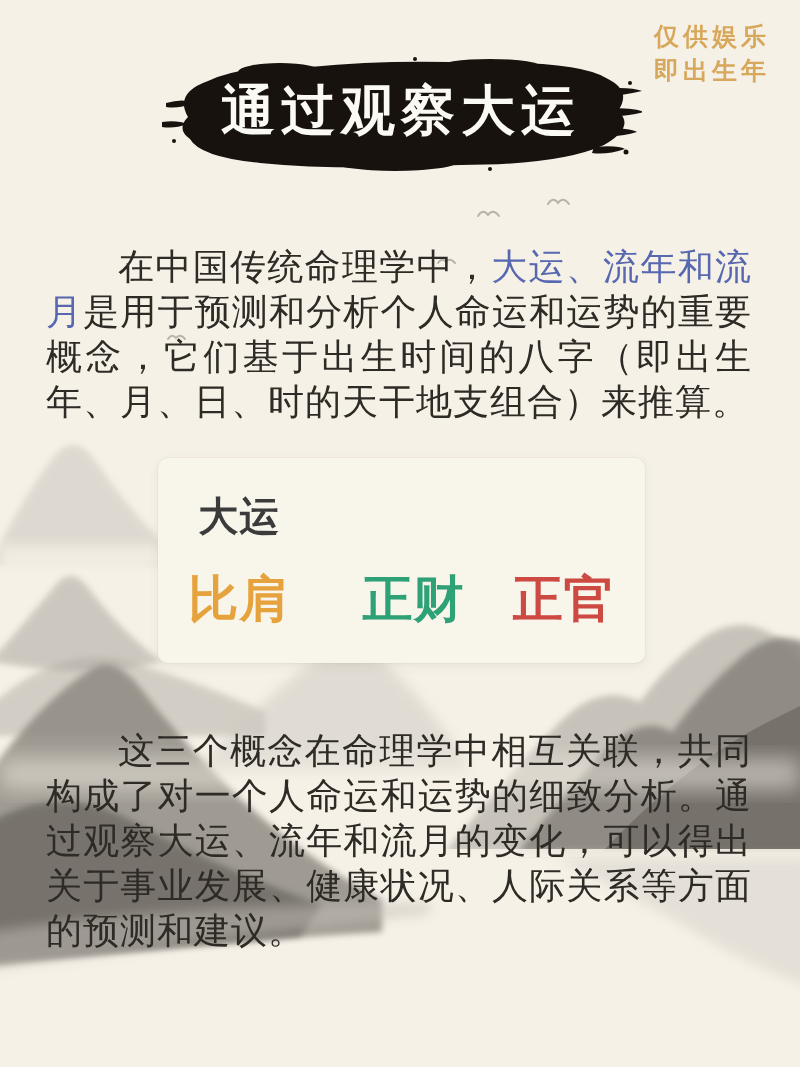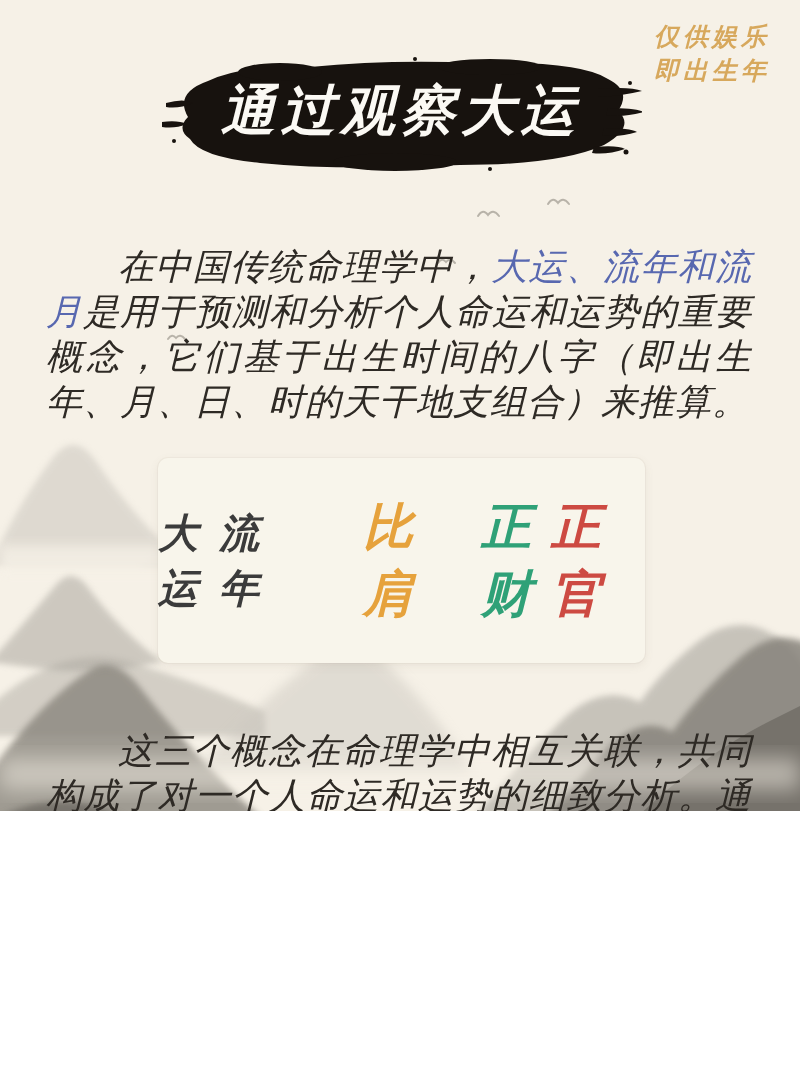--- a/index.html
+++ b/index.html
@@ -1,23 +1,22 @@
 <!DOCTYPE html>
 <html><head>
 <meta charset="utf-8">
 <style>
   html,body{margin:0;padding:0;}
   .page{
     position:relative;
-    width:800px;height:811px;
+    width:800px;height:1067px;
     background:#f6f1e7;
     overflow:hidden;
     font-family:"DejaVu Sans",sans-serif;
     color:#2b2621;
-    font-style:italic;
   }
   .bg-svg{position:absolute;left:0;top:0;width:800px;height:1067px;z-index:0;}
   .content{position:relative;z-index:1;width:100%;height:100%;}
 
   
   .disclaimer{
     position:absolute;top:20px;right:30px;
     text-align:right;
     font-size:25px;line-height:34px;
     font-weight:600;letter-spacing:4px;
@@ -48,21 +47,21 @@
   .para-conclusion{top:692px;}
   .hl-blue{color:#5868b0;}
 
   
   .card{
     position:absolute;left:158px;top:458px;
     width:487px;height:205px;
     background:#f8f5eb;
     border-radius:10px;
     box-shadow:0 0 0 1px rgba(90,80,60,0.04),0 3px 10px rgba(120,110,90,0.10);
-    display:flex;flex-direction:row;
+    display:flex;flex-direction:column;
     justify-content:center;
     gap:22px;
     font-family:"Liberation Sans",sans-serif;
   }
   .card-row{
     display:grid;grid-template-columns:1fr 1fr 1fr;
     justify-items:center;align-items:center;
   }
   .card-header{font-size:40px;font-weight:700;color:#3b3b3b;letter-spacing:1px;}
   .card-value{font-size:50px;font-weight:600;letter-spacing:1px;}
@@ -144,21 +143,20 @@
         </g>
       </svg>
       <div class="title-text">通过观察大运</div>
     </div>
 
     <p class="para para-intro"><span>在中国传统命理学中，</span><span class="hl-blue" style="color: rgb(88, 104, 176);">大运、流年和流月</span><span>是用于预测和分析个人命运和运势的重要概念，它们基于出生时间的八字（即出生年、月、日、时的天干地支组合）来推算。</span></p>
 
     <div class="card">
       <div class="card-row">
         <span class="card-header">大运</span>
-        <span class="card-header">流年</span>
       </div>
       <div class="card-row">
         <span class="card-value" style="color: rgb(230, 162, 60);">比肩</span>
         <span class="card-value" style="color: rgb(47, 161, 119); margin-left: 24px;">正财</span>
         <span class="card-value" style="color: rgb(205, 74, 66);">正官</span>
       </div>
     </div>
 
     <p class="para para-conclusion">这三个概念在命理学中相互关联，共同构成了对一个人命运和运势的细致分析。通过观察大运、流年和流月的变化，可以得出关于事业发展、健康状况、人际关系等方面的预测和建议。</p>
 

